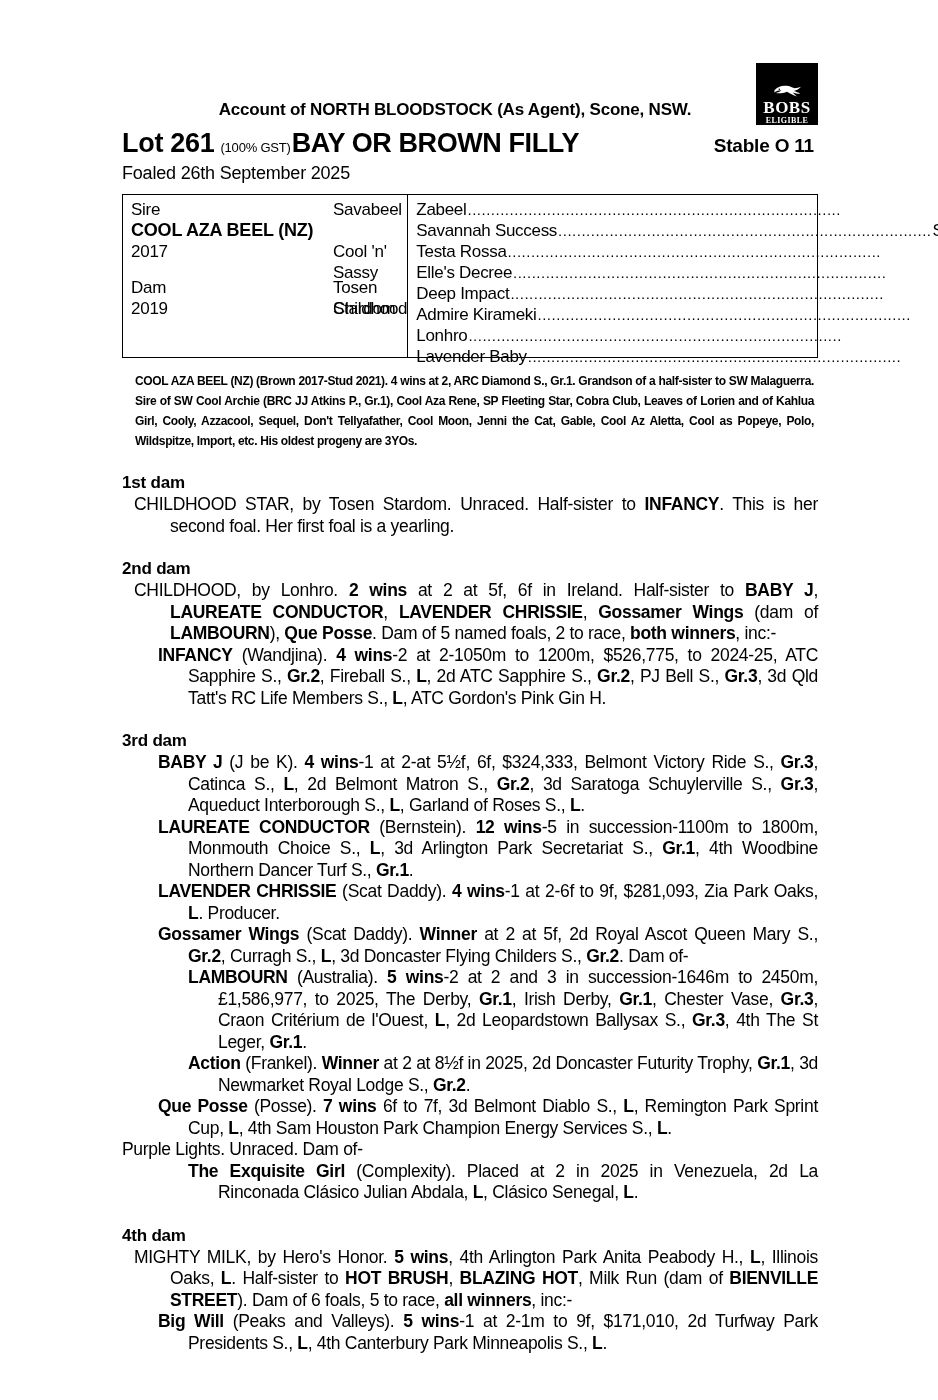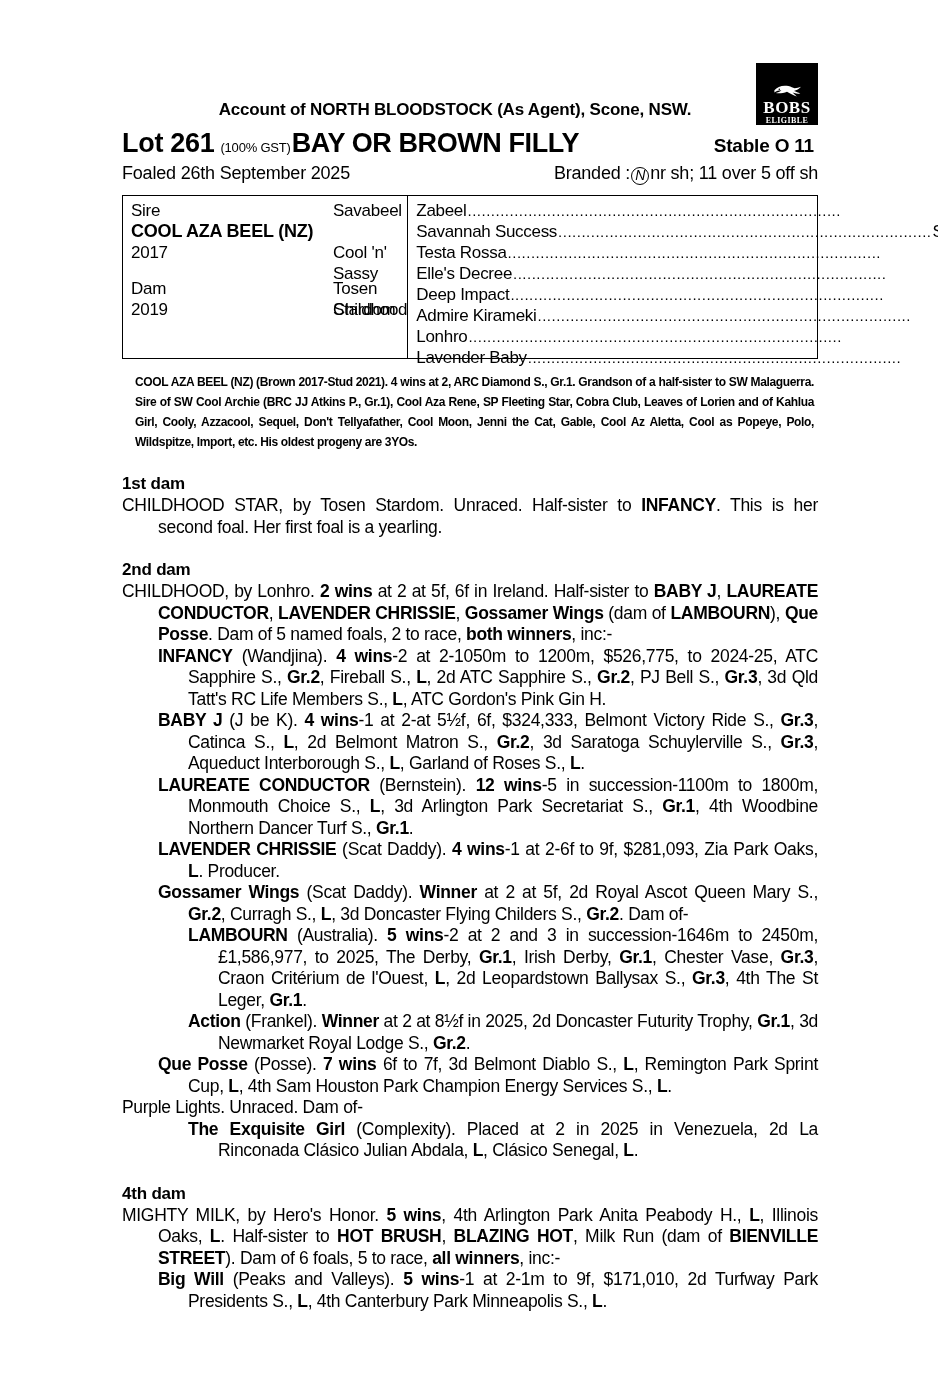--- a/index.html
+++ b/index.html
@@ -209,21 +209,21 @@
     margin-bottom: 1px;
   }
   .entry {
     font-size: 17.5px;
     line-height: 21.5px;
     letter-spacing: -0.3px;
     text-align: justify;
     text-justify: inter-word;
     margin: 0;
   }
-  .lvl0 { padding-left: 0px;  text-indent: 0px; }
+  .lvl0 { padding-left: 0px;  text-indent: 0px; margin-left: 12px; }
   .lvl0.hang { padding-left: 36px; text-indent: -36px; }
   .lvl1 { padding-left: 66px; text-indent: -30px; }
   .lvl2 { padding-left: 96px; text-indent: -30px; }
   .lvl-pl { padding-left: 0px; text-indent: 0px; }
   .entry b { font-weight: bold; }
   .entry:last-child { margin-bottom: 0; }
 </style>
 </head>
 <body>
 
@@ -243,23 +243,20 @@
 
     <div class="lot-row">
       <span class="lot-num">Lot 261</span>
       <span class="lot-gst">(100% GST)</span>
       <span class="lot-desc">BAY OR BROWN FILLY</span>
       <span class="lot-stable">Stable O 11</span>
     </div>
 
     <div class="foaled-row">
       <span class="foaled-left">Foaled 26th September 2025</span>
-      <span class="foaled-right">
-        <span>Branded :</span><span class="brand-mark">N</span><span>nr sh; 11 over 5 off sh</span>
-      </span>
     </div>
 
     <div class="ped-table">
       <div class="ped-left">
         <div class="ped-line">
           <span class="ped-c1">Sire</span>
           <span class="ped-c2">Savabeel</span>
         </div>
         <div class="ped-line">
           <span class="ped-name">COOL AZA BEEL (NZ)</span>
@@ -316,20 +313,21 @@
     </div>
 
     <div class="sire-para">COOL AZA BEEL (NZ) (Brown 2017-Stud 2021). 4 wins at 2, ARC Diamond S., Gr.1. Grandson of a half-sister to SW Malaguerra. Sire of SW Cool Archie (BRC JJ Atkins P., Gr.1), Cool Aza Rene, SP Fleeting Star, Cobra Club, Leaves of Lorien and of Kahlua Girl, Cooly, Azzacool, Sequel, Don't Tellyafather, Cool Moon, Jenni the Cat, Gable, Cool Az Aletta, Cool as Popeye, Polo, Wildspitze, Import, etc. His oldest progeny are 3YOs.</div>
 
     <div id="dams">
         <div class="dam-head">1st dam</div>
         <div class="entry lvl0 hang">CHILDHOOD STAR, by Tosen Stardom. Unraced. Half-sister to <b>INFANCY</b>. This is her second foal. Her first foal is a yearling.</div>
         <div class="dam-head">2nd dam</div>
         <div class="entry lvl0 hang">CHILDHOOD, by Lonhro. <b>2 wins</b> at 2 at 5f, 6f in Ireland. Half-sister to <b>BABY J</b>, <b>LAUREATE CONDUCTOR</b>, <b>LAVENDER CHRISSIE</b>, <b>Gossamer Wings</b> (dam of <b>LAMBOURN</b>), <b>Que Posse</b>. Dam of 5 named foals, 2 to race, <b>both winners</b>, inc:-</div>
         <div class="entry lvl1"><b>INFANCY</b> (Wandjina). <b>4 wins</b>-2 at 2-1050m to 1200m, $526,775, to 2024-25, ATC Sapphire S., <b>Gr.2</b>, Fireball S., <b>L</b>, 2d ATC Sapphire S., <b>Gr.2</b>, PJ Bell S., <b>Gr.3</b>, 3d Qld Tatt's RC Life Members S., <b>L</b>, ATC Gordon's Pink Gin H.</div>
+        <div class="dam-head">3rd dam</div>
         <div class="entry lvl1"><b>BABY J</b> (J be K). <b>4 wins</b>-1 at 2-at 5½f, 6f, $324,333, Belmont Victory Ride S., <b>Gr.3</b>, Catinca S., <b>L</b>, 2d Belmont Matron S., <b>Gr.2</b>, 3d Saratoga Schuylerville S., <b>Gr.3</b>, Aqueduct Interborough S., <b>L</b>, Garland of Roses S., <b>L</b>.</div>
         <div class="entry lvl1"><b>LAUREATE CONDUCTOR</b> (Bernstein). <b>12 wins</b>-5 in succession-1100m to 1800m, Monmouth Choice S., <b>L</b>, 3d Arlington Park Secretariat S., <b>Gr.1</b>, 4th Woodbine Northern Dancer Turf S., <b>Gr.1</b>.</div>
         <div class="entry lvl1"><b>LAVENDER CHRISSIE</b> (Scat Daddy). <b>4 wins</b>-1 at 2-6f to 9f, $281,093, Zia Park Oaks, <b>L</b>. Producer.</div>
         <div class="entry lvl1"><b>Gossamer Wings</b> (Scat Daddy). <b>Winner</b> at 2 at 5f, 2d Royal Ascot Queen Mary S., <b>Gr.2</b>, Curragh S., <b>L</b>, 3d Doncaster Flying Childers S., <b>Gr.2</b>. Dam of-</div>
         <div class="entry lvl2"><b>LAMBOURN</b> (Australia). <b>5 wins</b>-2 at 2 and 3 in succession-1646m to 2450m, £1,586,977, to 2025, The Derby, <b>Gr.1</b>, Irish Derby, <b>Gr.1</b>, Chester Vase, <b>Gr.3</b>, Craon Critérium de l'Ouest, <b>L</b>, 2d Leopardstown Ballysax S., <b>Gr.3</b>, 4th The St Leger, <b>Gr.1</b>.</div>
         <div class="entry lvl2"><b>Action</b> (Frankel). <b>Winner</b> at 2 at 8½f in 2025, 2d Doncaster Futurity Trophy, <b>Gr.1</b>, 3d Newmarket Royal Lodge S., <b>Gr.2</b>.</div>
         <div class="entry lvl1"><b>Que Posse</b> (Posse). <b>7 wins</b> 6f to 7f, 3d Belmont Diablo S., <b>L</b>, Remington Park Sprint Cup, <b>L</b>, 4th Sam Houston Park Champion Energy Services S., <b>L</b>.</div>
         <div class="entry lvl-pl">Purple Lights. Unraced. Dam of-</div>
         <div class="entry lvl2"><b>The Exquisite Girl</b> (Complexity). Placed at 2 in 2025 in Venezuela, 2d La Rinconada Clásico Julian Abdala, <b>L</b>, Clásico Senegal, <b>L</b>.</div>
         <div class="dam-head">4th dam</div>

